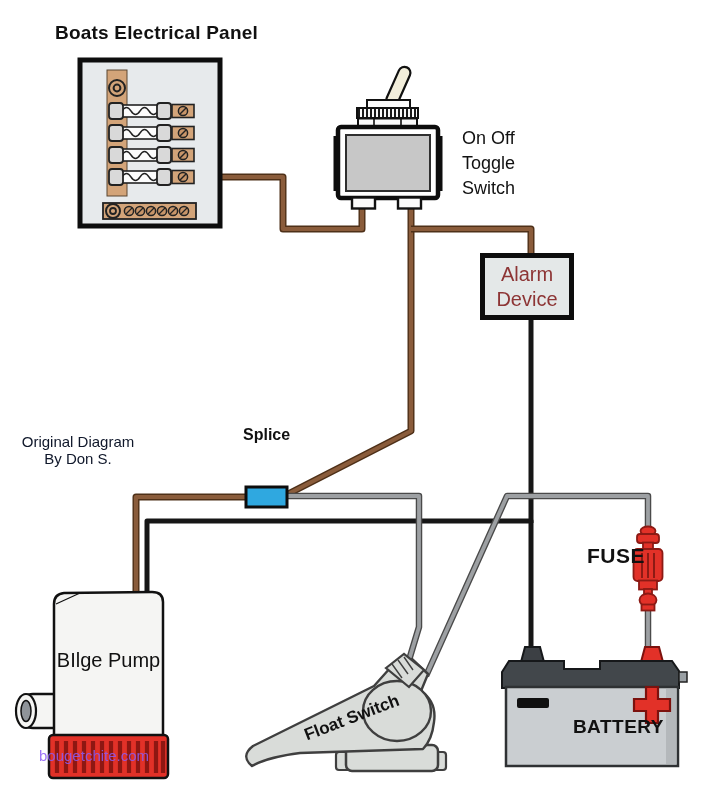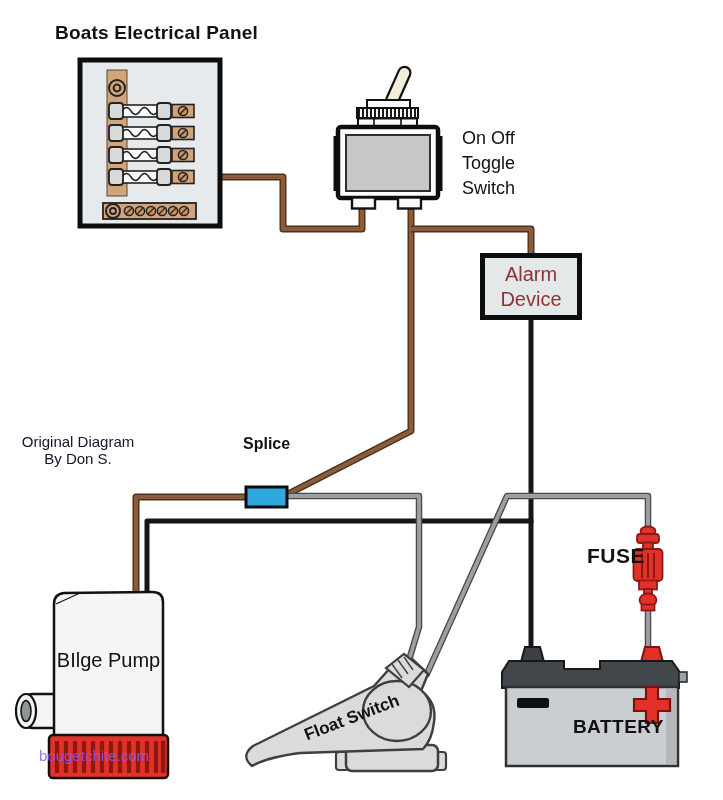--- a/index.html
+++ b/index.html
@@ -5,28 +5,28 @@
   html,body{margin:0;padding:0}
   body{
     width:723px;height:800px;position:relative;overflow:hidden;
     background:#ffffff;font-family:"Liberation Sans",sans-serif;
   }
   svg.canvas{position:absolute;left:0;top:0;z-index:1}
   .lbl{position:absolute;z-index:3;color:#111;white-space:pre-line}
   .panel-title{left:55px;top:22px;font-size:19px;font-weight:bold;letter-spacing:.2px}
   .toggle-label{left:462px;top:126px;font-size:18px;font-weight:400;line-height:25px}
   .credit{left:8px;top:433px;width:140px;text-align:center;font-size:15px;line-height:17px;color:#0f172a}
-  .splice-label{left:243px;top:435px;font-size:16px;font-weight:600}
+  .splice-label{left:243px;top:426px;font-size:16px;font-weight:600}
   .pump-label{left:48px;top:649px;width:121px;text-align:center;font-size:20px;font-weight:normal}
   .float-label{left:267px;top:708px;width:170px;text-align:center;font-size:17px;font-weight:bold;transform:rotate(-21deg)}
   .fuse-label{left:587px;top:544px;font-size:21px;font-weight:700;letter-spacing:.5px}
   .battery-label{left:564px;top:716px;width:100px;text-align:right;font-size:19px;font-weight:bold;letter-spacing:.5px}
   .watermark{left:39px;top:747px;font-size:15px;color:#8b5cf6;opacity:.85;z-index:4}
   .alarm-box{
-    position:absolute;left:480px;top:253px;width:102px;height:67px;z-index:3;
+    position:absolute;left:480px;top:253px;width:94px;height:67px;z-index:3;
     box-sizing:border-box;border:5px solid #0d0d0d;background:#e4e8e8;
     display:flex;align-items:center;justify-content:center;text-align:center;
     font-size:20px;line-height:25px;color:#8d3535;white-space:pre-line
   }
   .knurl{
     position:absolute;left:356px;top:107px;width:63px;height:12px;z-index:3;
     box-sizing:border-box;border:2px solid #111;
     background:repeating-linear-gradient(90deg,#1a1a1a 0 1.6px,#f8f8f8 1.6px 4px)
   }
 </style>

